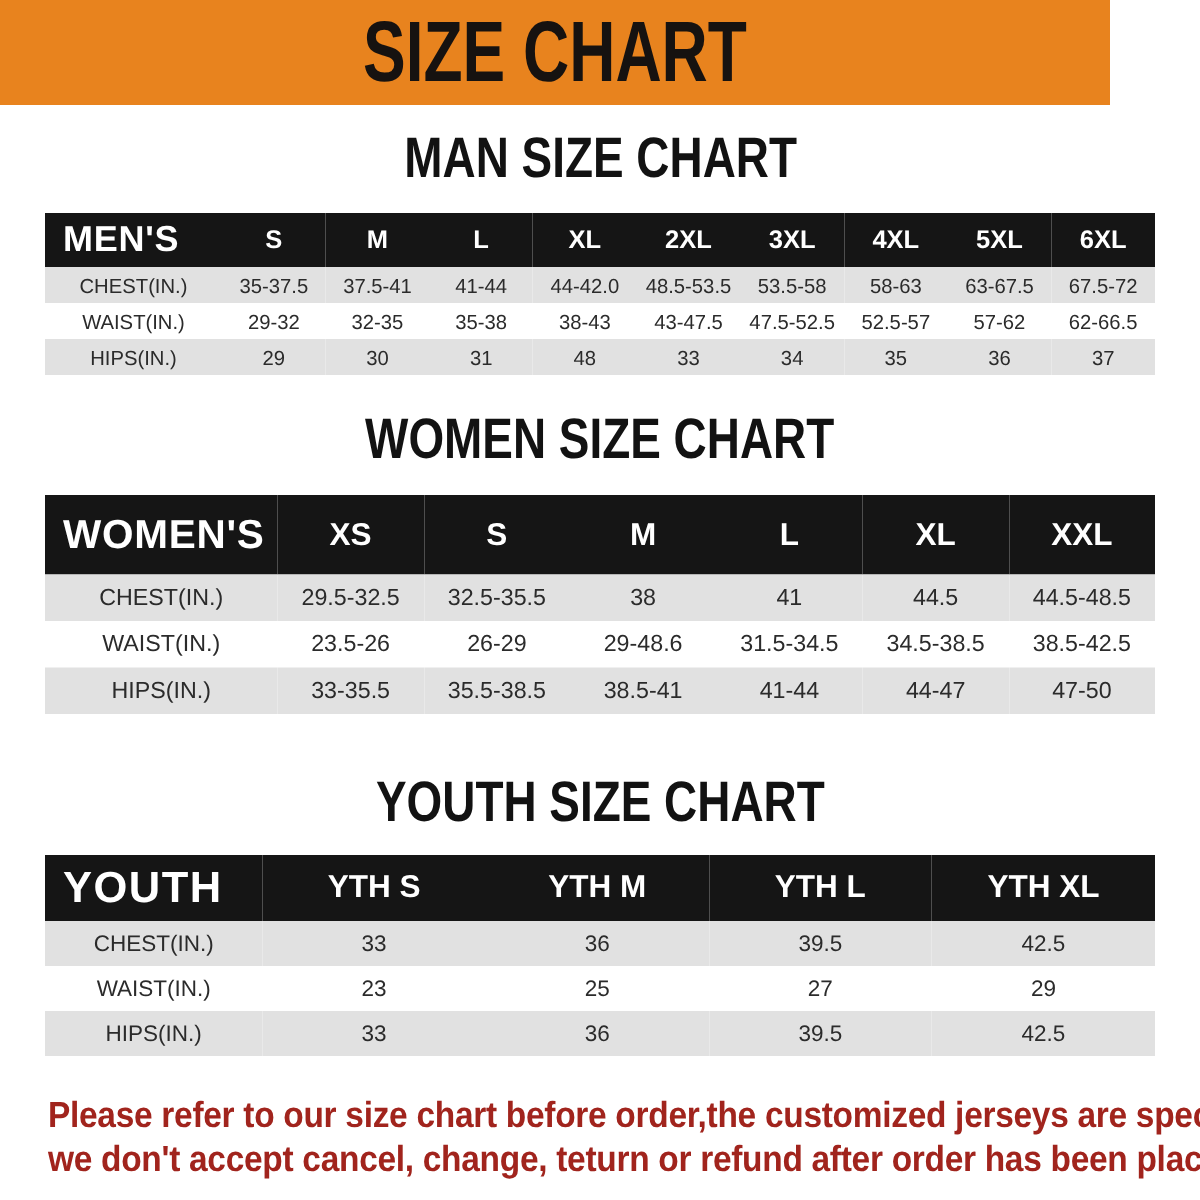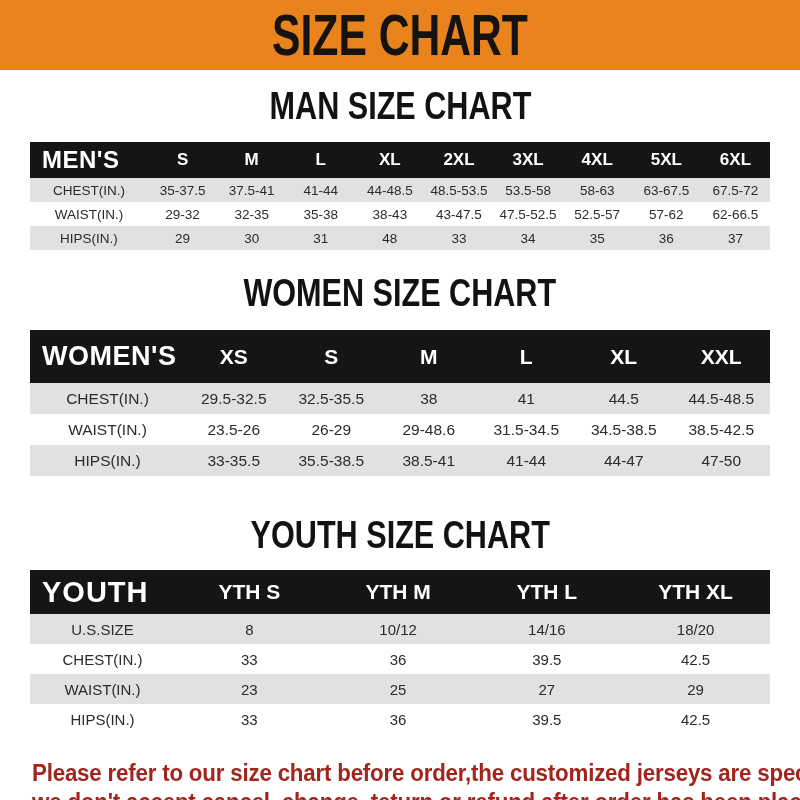--- a/index.html
+++ b/index.html
@@ -8,21 +8,21 @@
     background: #ffffff;
     font-family: "Liberation Sans", sans-serif;
   }
   body {
     width: 800px;
     height: 800px;
     overflow: hidden;
   }
   
   .banner {
-    width: 800px;
+    width: 740px;
     height: 70px;
     background: var(--banner-bg, #e8831e);
     display: flex;
     align-items: center;
     justify-content: center;
   }
   .banner-title {
     display: inline-block;
     font-size: 52px;
     font-weight: bold;
@@ -157,21 +157,21 @@
           <th>5XL</th>
           <th>6XL</th>
         </tr>
       </thead>
       <tbody>
         <tr>
           <td>CHEST(IN.)</td>
           <td>35-37.5</td>
           <td>37.5-41</td>
           <td>41-44</td>
-          <td>44-48.5</td>
+          <td>44-42.0</td>
           <td>48.5-53.5</td>
           <td>53.5-58</td>
           <td>58-63</td>
           <td>63-67.5</td>
           <td>67.5-72</td>
         </tr>
         <tr>
           <td>WAIST(IN.)</td>
           <td>29-32</td>
           <td>32-35</td>
@@ -272,27 +272,20 @@
         <tr>
           <th class="row-label-head">YOUTH</th>
           <th>YTH S</th>
           <th>YTH M</th>
           <th>YTH L</th>
           <th>YTH XL</th>
         </tr>
       </thead>
       <tbody>
         <tr>
-          <td>U.S.SIZE</td>
-          <td>8</td>
-          <td>10/12</td>
-          <td>14/16</td>
-          <td>18/20</td>
-        </tr>
-        <tr>
           <td>CHEST(IN.)</td>
           <td>33</td>
           <td>36</td>
           <td>39.5</td>
           <td>42.5</td>
         </tr>
         <tr>
           <td>WAIST(IN.)</td>
           <td>23</td>
           <td>25</td>

